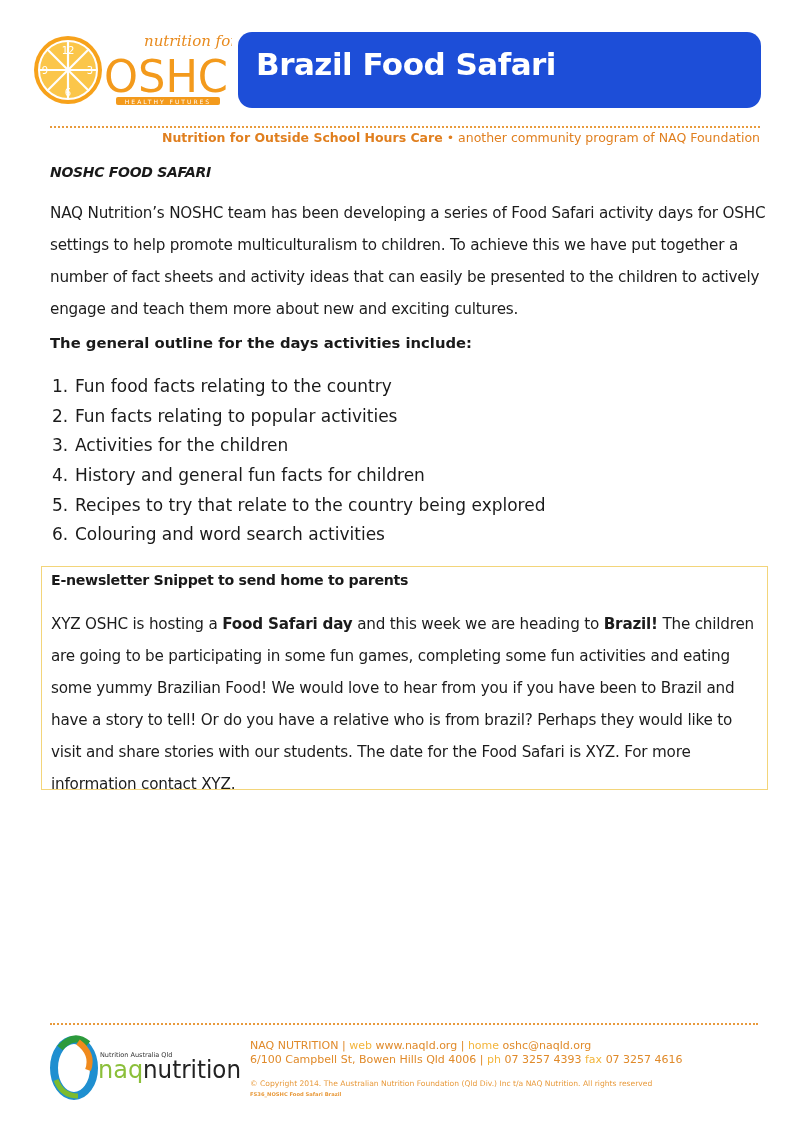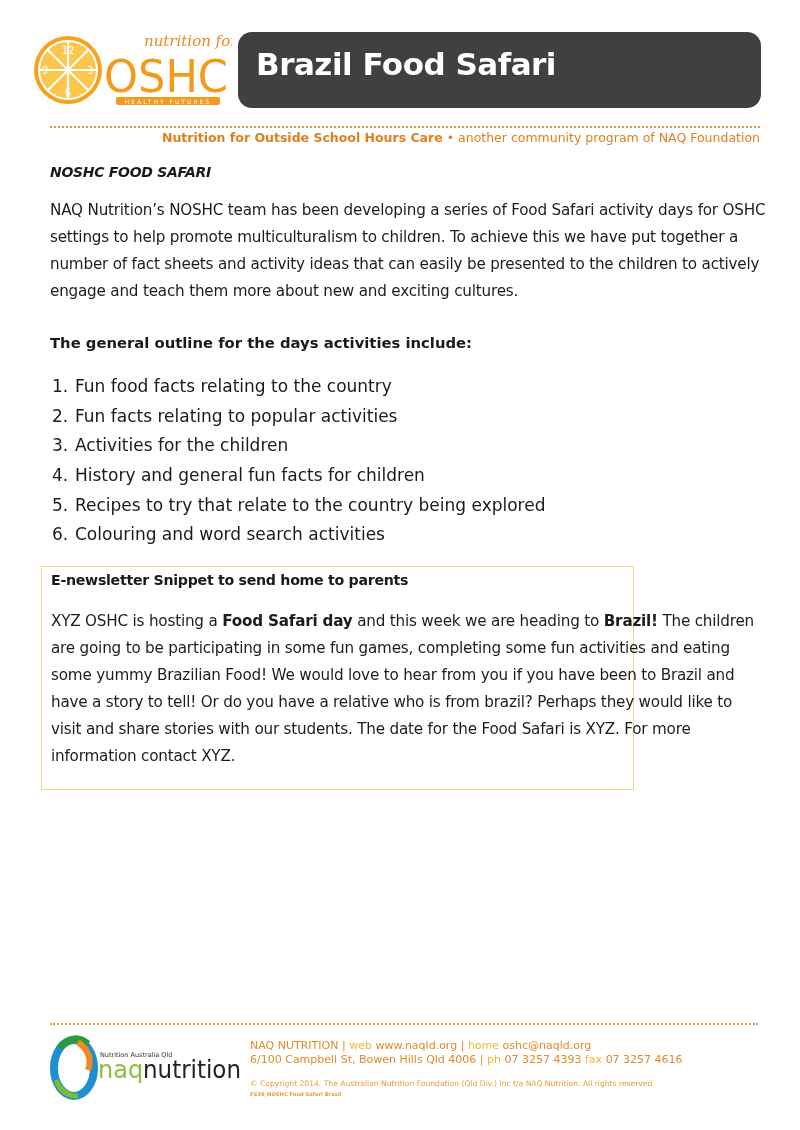--- a/index.html
+++ b/index.html
@@ -3,39 +3,39 @@
 <meta charset="utf-8">
 <style>
   html, body { margin: 0; padding: 0; background: #ffffff; }
   body { width: 800px; height: 1130px; position: relative; overflow: hidden;
          font-family: "DejaVu Sans", sans-serif; color: #1a1a1a; }
   .abs { position: absolute; }
 
   
   #logo { left: 32px; top: 28px; width: 200px; height: 80px; }
   #title-banner { left: 238px; top: 32px; width: 523px; height: 76px;
-        background: #404040; border-radius: 14px; }
+        background: #1d4ed8; border-radius: 14px; }
   #title-text { position: absolute; left: 18px; top: 14px; color: #ffffff;
         font-family: "DejaVu Sans", sans-serif; font-weight: bold; font-size: 31px; letter-spacing: -0.5px; }
   .dots { height: 0; border-top: 2px dotted #e89a3c; }
   #top-dots { left: 50px; top: 126px; width: 710px; }
   #tagline { right: 40px; top: 130px; font-size: 12.5px; color: #e07f1f; white-space: nowrap; }
   #tagline .strong { font-weight: bold; }
 
   
-  .body-text { font-size: 15.2px; line-height: 27px; color: #1c1c1c; letter-spacing: -0.2px; }
+  .body-text { font-size: 15.2px; line-height: 32px; color: #1c1c1c; letter-spacing: -0.2px; }
   #section-heading { left: 50px; top: 164px; font-weight: bold; font-size: 14px; letter-spacing: -0.3px; font-style: italic; }
   #intro { left: 50px; top: 197px; width: 720px; }
   #outline-heading { left: 50px; top: 334px; font-weight: bold; font-size: 14.8px; }
   #outline-list { left: 50px; top: 372px; margin: 0; padding: 0; list-style: none; }
   #outline-list li { font-size: 17px; height: 29.7px; line-height: 29.7px; white-space: nowrap; }
   #outline-list .num { display: inline-block; width: 23px; padding-left: 2px; }
 
   
-  #snippet-box { left: 41px; top: 566px; width: 593px; height: 224px;
+  #snippet-box { left: 41px; top: 566px; width: 727px; height: 224px;
         border: 1px solid #f3d57a; box-sizing: border-box; }
   #snippet-heading { position: absolute; left: 9px; top: 5px; font-weight: bold; font-size: 14.2px; letter-spacing: -0.3px; }
   #snippet-body { position: absolute; left: 9px; top: 41px; width: 712px; }
   #snippet-body b { font-weight: bold; margin-top: 44px; }
 
   
   #bottom-dots { left: 50px; top: 1023px; width: 708px; }
   #naq-logo { left: 48px; top: 1030px; width: 195px; height: 72px; }
   #footer-line1 { left: 250px; top: 1039px; font-size: 11px; color: #e08a2a; white-space: nowrap; }
   #footer-line2 { left: 250px; top: 1053px; font-size: 11px; color: #e08a2a; white-space: nowrap; }

